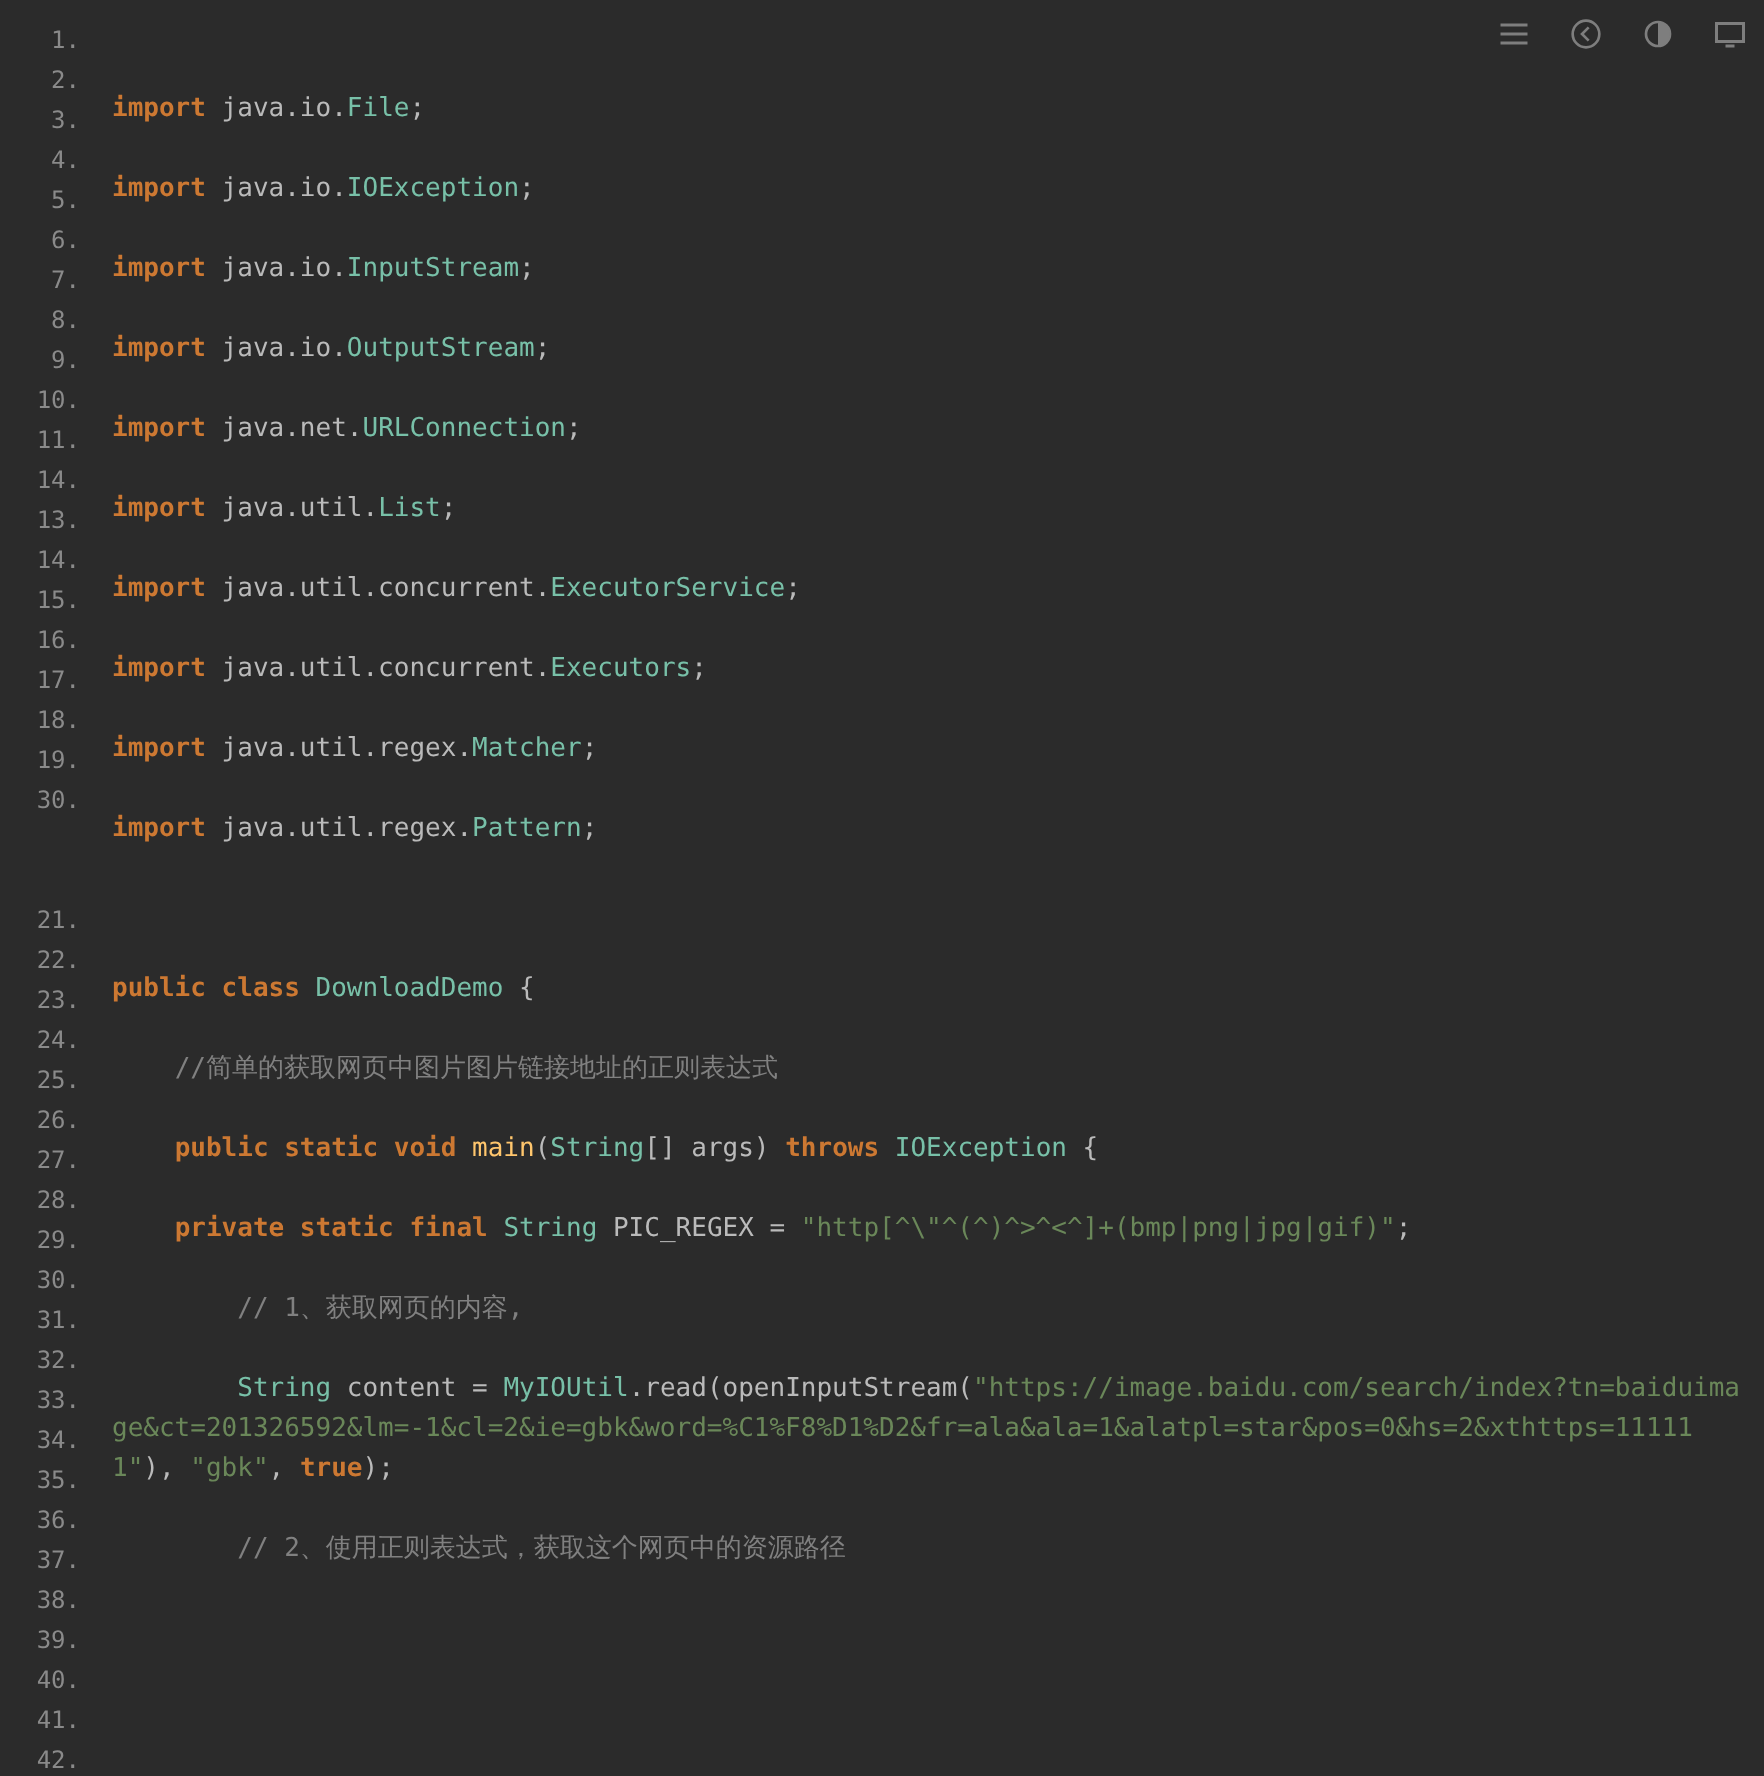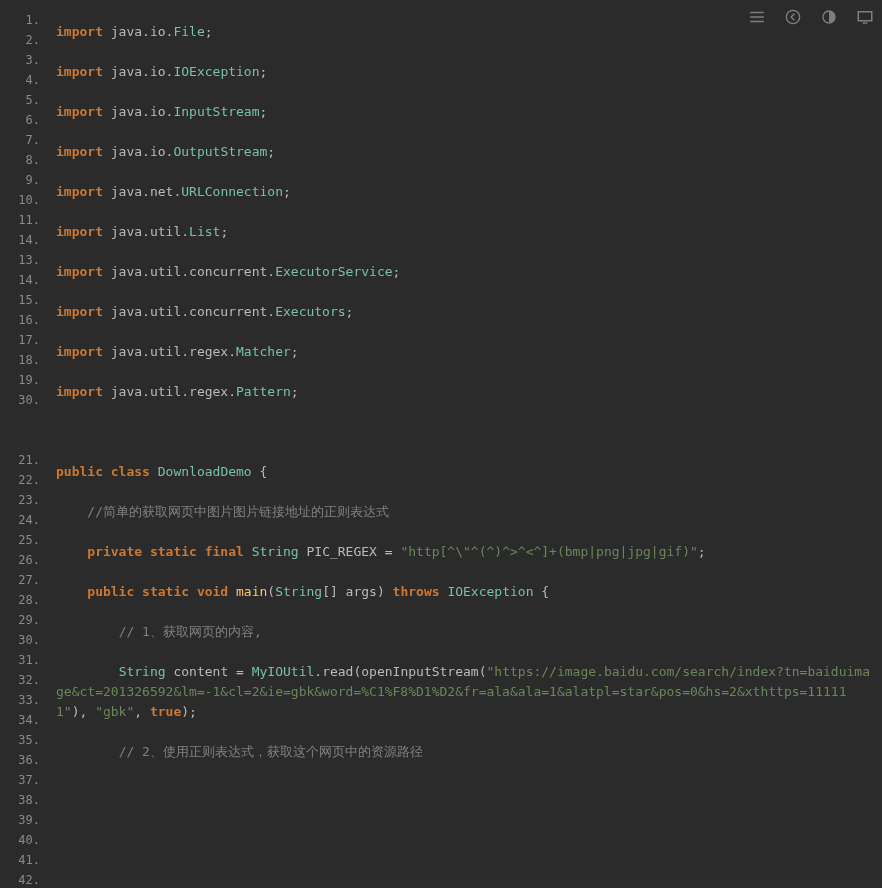--- a/index.html
+++ b/index.html
@@ -1,20 +1,20 @@
 <!DOCTYPE html>
 <html><head>
 <meta charset="utf-8">
 <style>
 html,body{margin:0;padding:0;background:#2b2b2b;font-family:Consolas,Monaco,monospace;font-size:13px;color:#a9b7c6;overflow:hidden}
 .container{display:flex;width:882px;height:888px;background:#2b2b2b;position:relative}
 .gutter{width:50px;background:#2b2b2b;flex:none;padding-top:10px}
 .gutter .ln{text-align:right;padding-right:10px;color:#8a8a8a;height:20px;line-height:20px;font-size:12px}
 .gutter .ln::after{content:".";color:#8a8a8a}
-.code{flex:1;padding:2px 6px 0 6px;line-height:20px;white-space:pre-wrap;word-break:break-all}
+.code{flex:1;padding:25px 6px 0 6px;line-height:20px;white-space:pre-wrap;word-break:break-all}
 .line{min-height:20px}
 .kw{color:#cc7832;font-weight:bold}
 .pkg{color:#bababa}
 .cls{color:#78c0a8}
 .str{color:#6a8759}
 .cmt{color:#808080}
 .fn{color:#ffc66d}
 .op{color:#bababa}
 .id{color:#bababa}
 .toolbar{position:absolute;top:8px;right:8px;display:flex;gap:18px;color:#747474}
@@ -76,22 +76,22 @@
 <div class="line"><span class="kw">import</span><span class="pkg"> java.io.</span><span class="cls">OutputStream</span><span class="op">;</span></div>
 <div class="line"><span class="kw">import</span><span class="pkg"> java.net.</span><span class="cls">URLConnection</span><span class="op">;</span></div>
 <div class="line"><span class="kw">import</span><span class="pkg"> java.util.</span><span class="cls">List</span><span class="op">;</span></div>
 <div class="line"><span class="kw">import</span><span class="pkg"> java.util.concurrent.</span><span class="cls">ExecutorService</span><span class="op">;</span></div>
 <div class="line"><span class="kw">import</span><span class="pkg"> java.util.concurrent.</span><span class="cls">Executors</span><span class="op">;</span></div>
 <div class="line"><span class="kw">import</span><span class="pkg"> java.util.regex.</span><span class="cls">Matcher</span><span class="op">;</span></div>
 <div class="line"><span class="kw">import</span><span class="pkg"> java.util.regex.</span><span class="cls">Pattern</span><span class="op">;</span></div>
 <div class="line"></div>
 <div class="line"><span class="kw">public</span> <span class="kw">class</span> <span class="cls">DownloadDemo</span><span class="op"> {</span></div>
 <div class="line">    <span class="cmt">//简单的获取网页中图片图片链接地址的正则表达式</span></div>
+<div class="line">    <span class="kw">public static</span> <span class="kw">void</span><span class="fn"> main</span><span class="op">(</span><span class="cls">String</span><span class="id">[] args) </span><span class="kw">throws</span><span class="cls"> IOException</span><span class="op"> {</span></div>
 <div class="line">    <span class="kw">private static final</span> <span class="cls">String</span><span class="id"> PIC_REGEX = </span><span class="str">"http[^\"^(^)^&gt;^&lt;^]+(bmp|png|jpg|gif)"</span><span class="op">;</span></div>
-<div class="line">    <span class="kw">public static</span> <span class="kw">void</span><span class="fn"> main</span><span class="op">(</span><span class="cls">String</span><span class="id">[] args) </span><span class="kw">throws</span><span class="cls"> IOException</span><span class="op"> {</span></div>
 <div class="line">        <span class="cmt">// 1、获取网页的内容,</span></div>
 <div class="line">        <span class="cls">String</span><span class="id"> content = </span><span class="cls">MyIOUtil</span><span class="id">.read(openInputStream(</span><span class="str">"https://image.baidu.com/search/index?tn=baiduimage&amp;ct=201326592&amp;lm=-1&amp;cl=2&amp;ie=gbk&amp;word=%C1%F8%D1%D2&amp;fr=ala&amp;ala=1&amp;alatpl=star&amp;pos=0&amp;hs=2&amp;xthttps=111111"</span><span class="id">), </span><span class="str">"gbk"</span><span class="id">, </span><span class="kw">true</span><span class="op">);</span></div>
 <div class="line">        <span class="cmt">// 2、使用正则表达式，获取这个网页中的资源路径</span></div>
 
 
 
 
 
 
 

